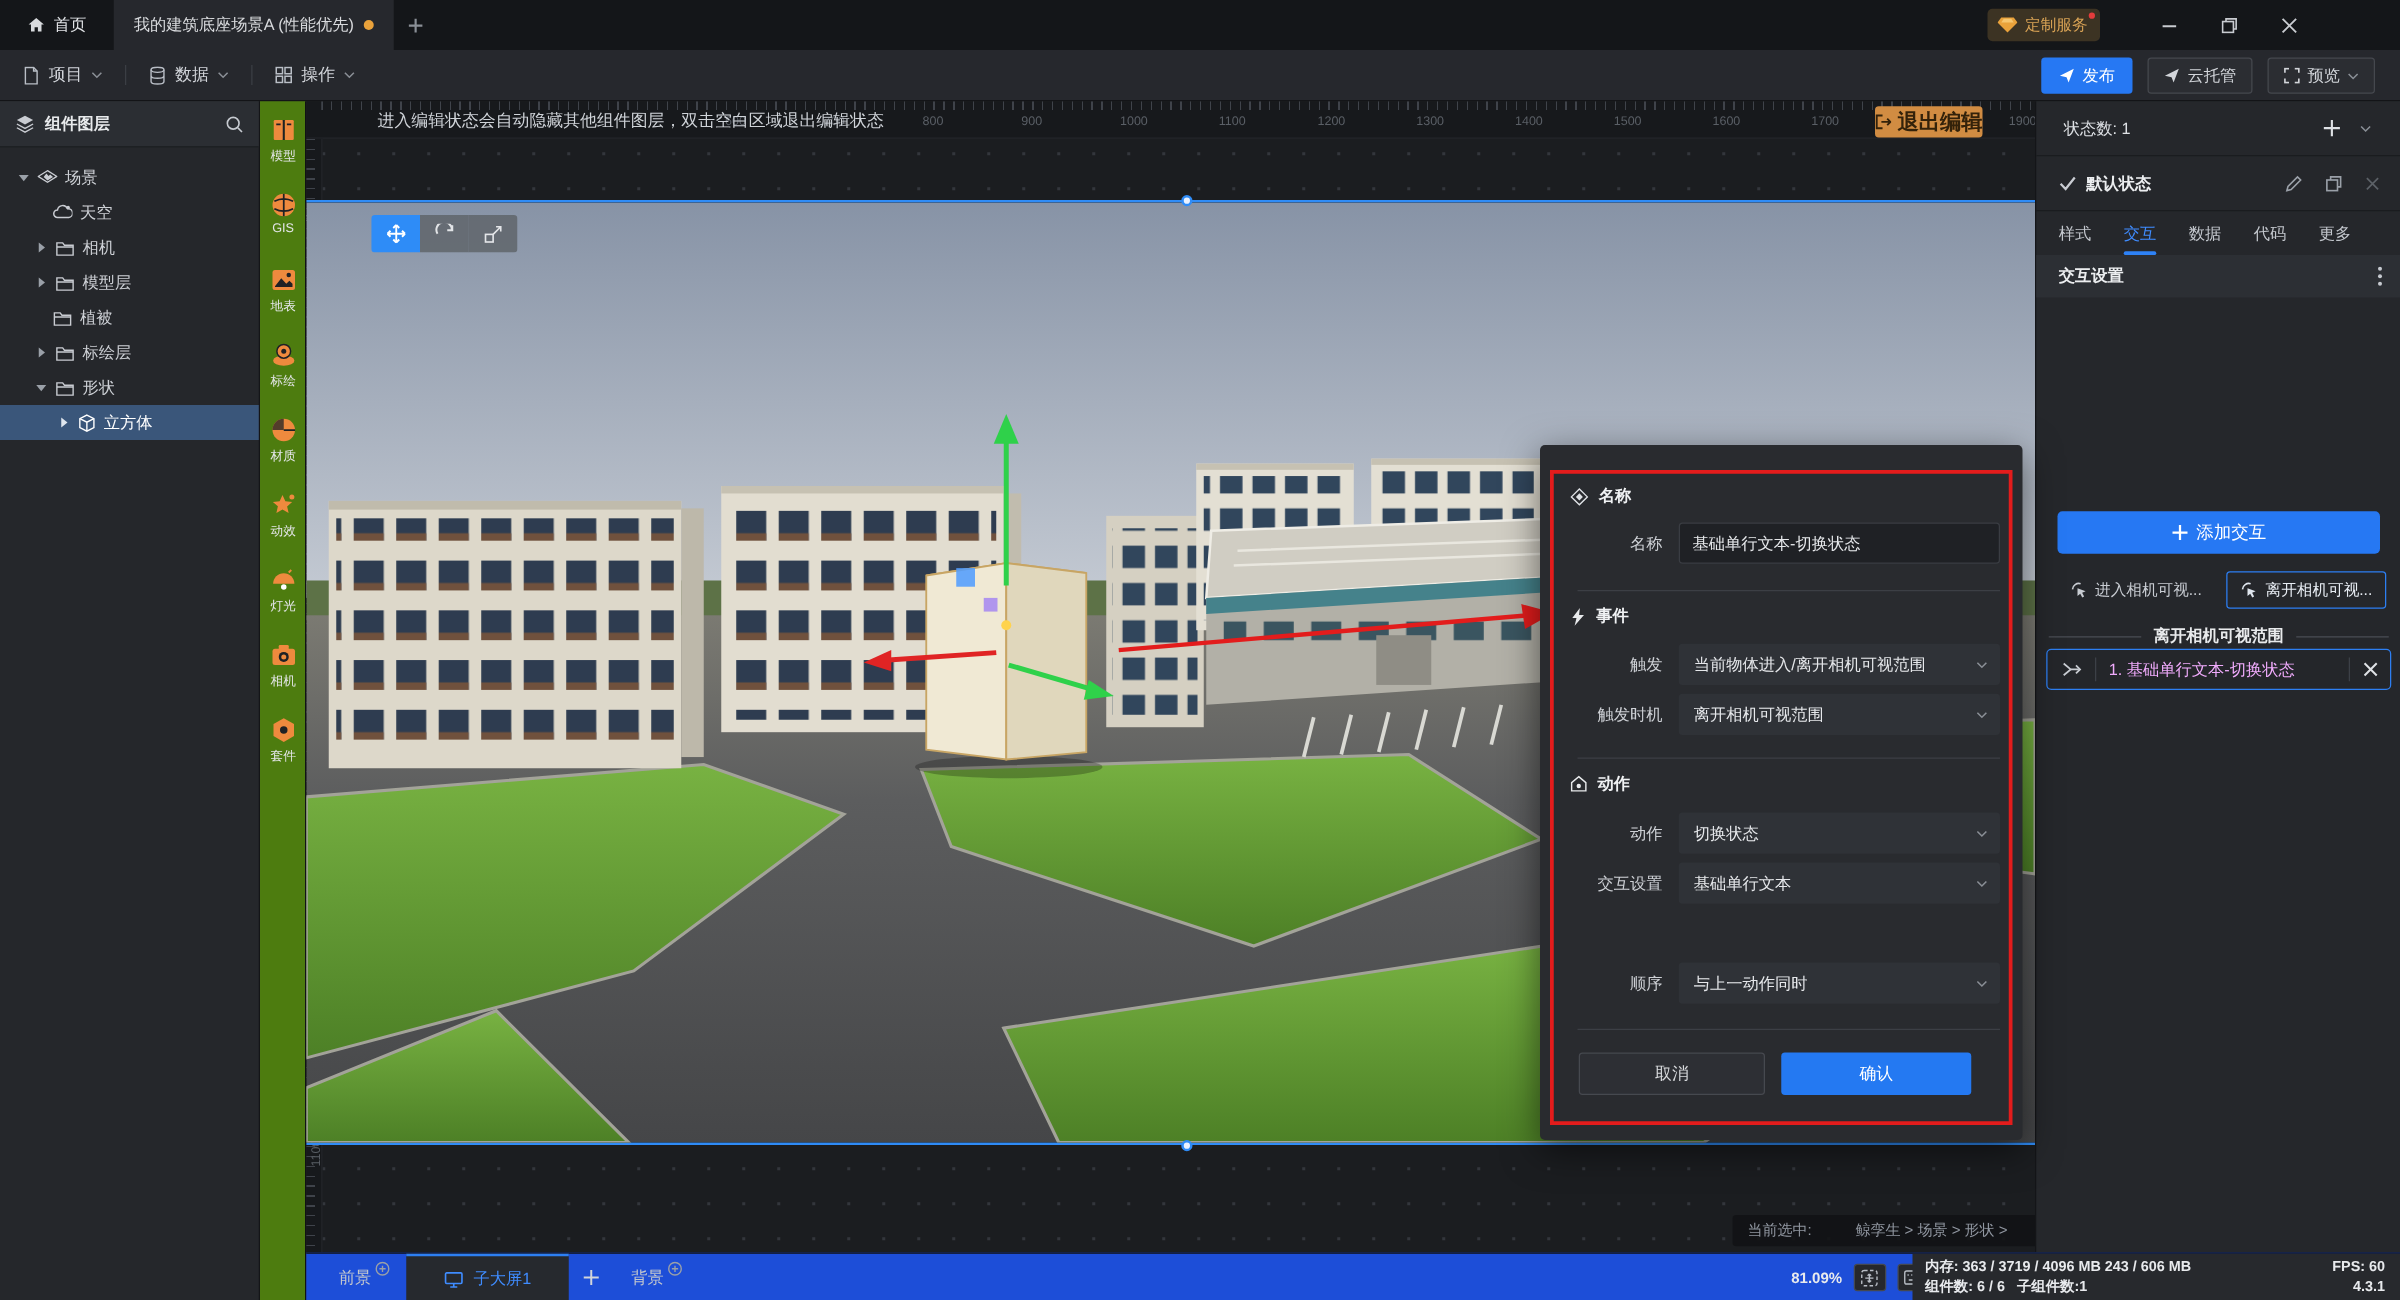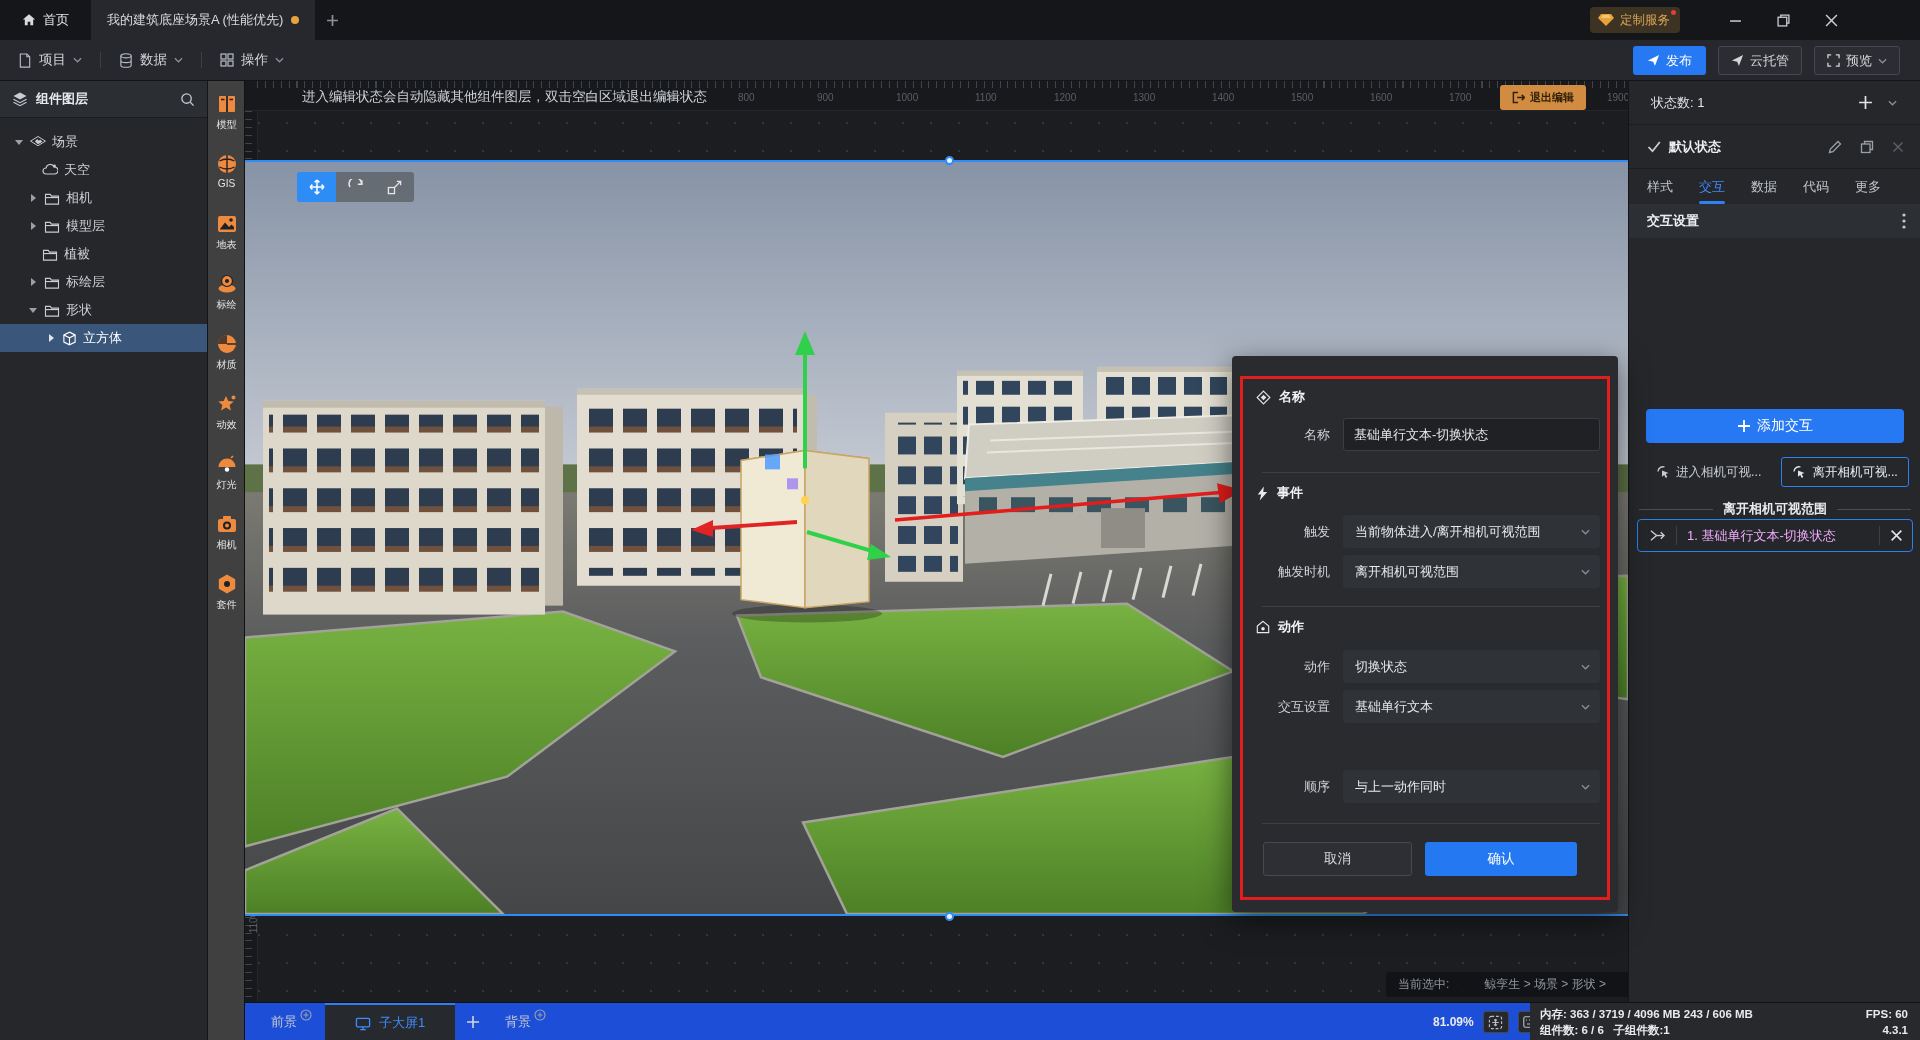--- a/index.html
+++ b/index.html
@@ -34,39 +34,39 @@
   #layers-panel { position:absolute; left:0; top:81px; width:208px; height:959px; background:#25272b; border-right:1px solid #141518; }
   .lp-header { height:37px; background:#2b2e33; display:flex; align-items:center; padding:0 12px; gap:8px; border-bottom:1px solid #1a1c1f; }
   .lp-title { font-size:13px; font-weight:bold; color:#e8eaec; flex:1; }
   .trow { height:28px; display:flex; align-items:center; gap:6px; font-size:13px; color:#cdd0d5; cursor:pointer; }
   .trow.sel { background:#3a567a; color:#fff; }
   .exp { width:10px; display:flex; justify-content:center; }
   .tri-r { width:0; height:0; border-left:5px solid #9aa0a8; border-top:4px solid transparent; border-bottom:4px solid transparent; }
   .tri-d { width:0; height:0; border-top:5px solid #9aa0a8; border-left:4px solid transparent; border-right:4px solid transparent; }
 
   
-  #toolbox { position:absolute; left:208px; top:81px; width:37px; height:959px; background:#404040; border-right:1px solid #101214; }
+  #toolbox { position:absolute; left:208px; top:81px; width:37px; height:959px; background:#4d7c0f; border-right:1px solid #101214; }
   .tool-item { position:absolute; left:0; width:37px; text-align:center; cursor:pointer; }
   .tool-item svg { width:22px; height:22px; }
   .tool-label { display:block; font-size:11px; color:#e4e6e9; margin-top:2px; transform:scale(.92); }
 
   
   #canvas { position:absolute; left:245px; top:81px; width:1383px; height:921px; background:#1b1d20;
             background-image:radial-gradient(#33363c 1.2px, transparent 1.3px); background-size:28px 28px; overflow:hidden; }
   .ruler-strip { position:absolute; left:0; top:0; width:1383px; height:30px; background:#17191c; border-bottom:1px solid #24262a; }
   .hticks { position:absolute; left:12px; right:0; top:0; height:7px;
             background:repeating-linear-gradient(90deg,#3f434a 0,#3f434a 1px,transparent 1px,transparent 7.9px); }
   .hrnum { position:absolute; top:11px; font-size:10px; color:#5a5f66; }
   .vruler { position:absolute; left:0; top:30px; width:13px; bottom:0; background:#17191c; border-right:1px solid #24262a; }
   .vticks { position:absolute; top:0; bottom:0; left:0; width:7px;
             background:repeating-linear-gradient(180deg,#3f434a 0,#3f434a 1px,transparent 1px,transparent 7.9px); }
   .vrnum { position:absolute; left:-2px; font-size:10px; color:#5a5f66; transform:rotate(-90deg); }
   .edit-hint { position:absolute; left:57px; top:7px; font-size:13.5px; color:#cfd3d8; z-index:3; }
   .exit-edit { position:absolute; left:1255px; top:4px; width:86px; height:25px; background:#d18c42; border-radius:3px;
-               display:flex; align-items:center; justify-content:center; gap:5px; color:#33220a; font-size:11px; font-weight:bold; cursor:pointer; z-index:4; }
+               display:flex; align-items:center; justify-content:center; gap:5px; color:#33220a; font-size:17px; font-weight:bold; cursor:pointer; z-index:4; }
 
   #viewport { position:absolute; left:0; top:79px; width:1383px; height:756px; border-top:2px solid #2f8cf7; border-bottom:2px solid #2f8cf7; }
   #viewport svg.scene { display:block; width:100%; height:100%; }
   .handle { position:absolute; width:9px; height:9px; border-radius:50%; background:#eaf2ff; border:2px solid #2f8cf7; z-index:5; }
   .gizmo-bar { position:absolute; left:52px; top:91px; height:30px; display:flex; border-radius:3px; overflow:hidden; z-index:5; }
   .gizmo-btn { width:39px; height:30px; background:#5d6166cc; display:flex; align-items:center; justify-content:center; cursor:pointer; }
   .gizmo-btn.active { background:#2e8cf7; }
 
   .sel-breadcrumb { position:absolute; left:1141px; top:891px; height:25px; background:rgba(17,18,21,.88); border-radius:3px;
                     display:flex; align-items:center; padding:0 12px; font-size:12px; color:#9096a0; z-index:6; white-space:nowrap;gap:35px; }

